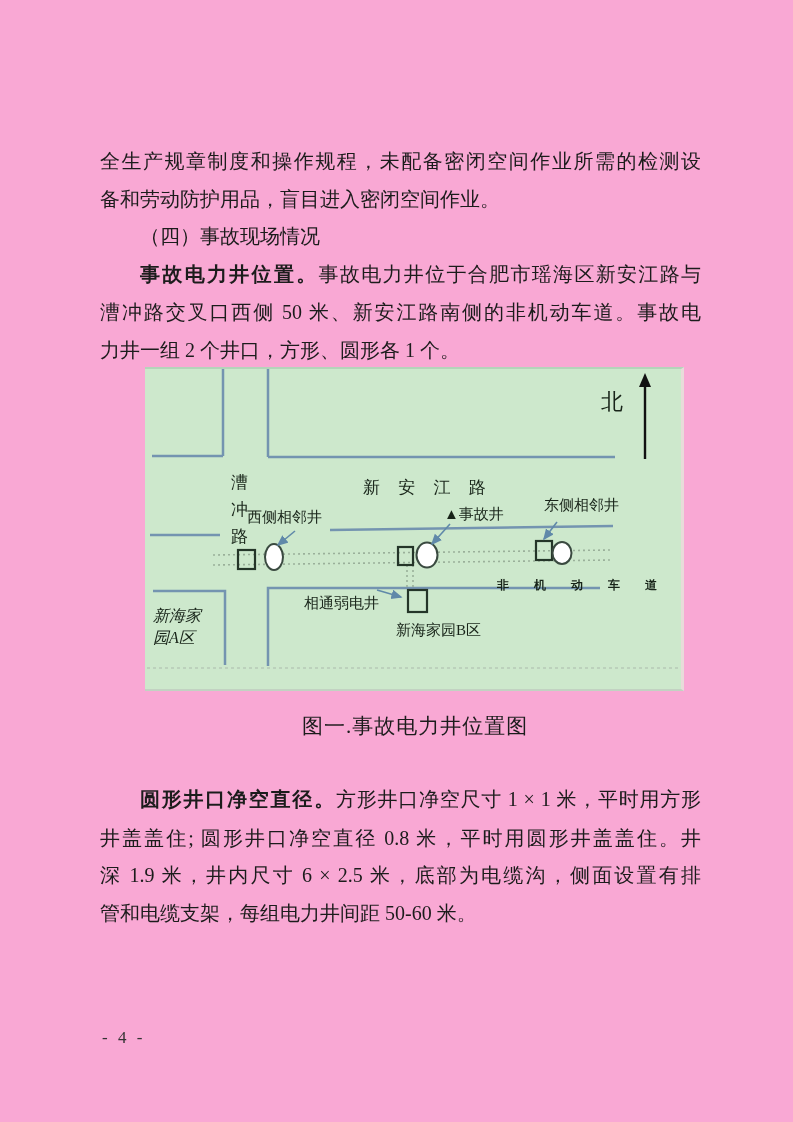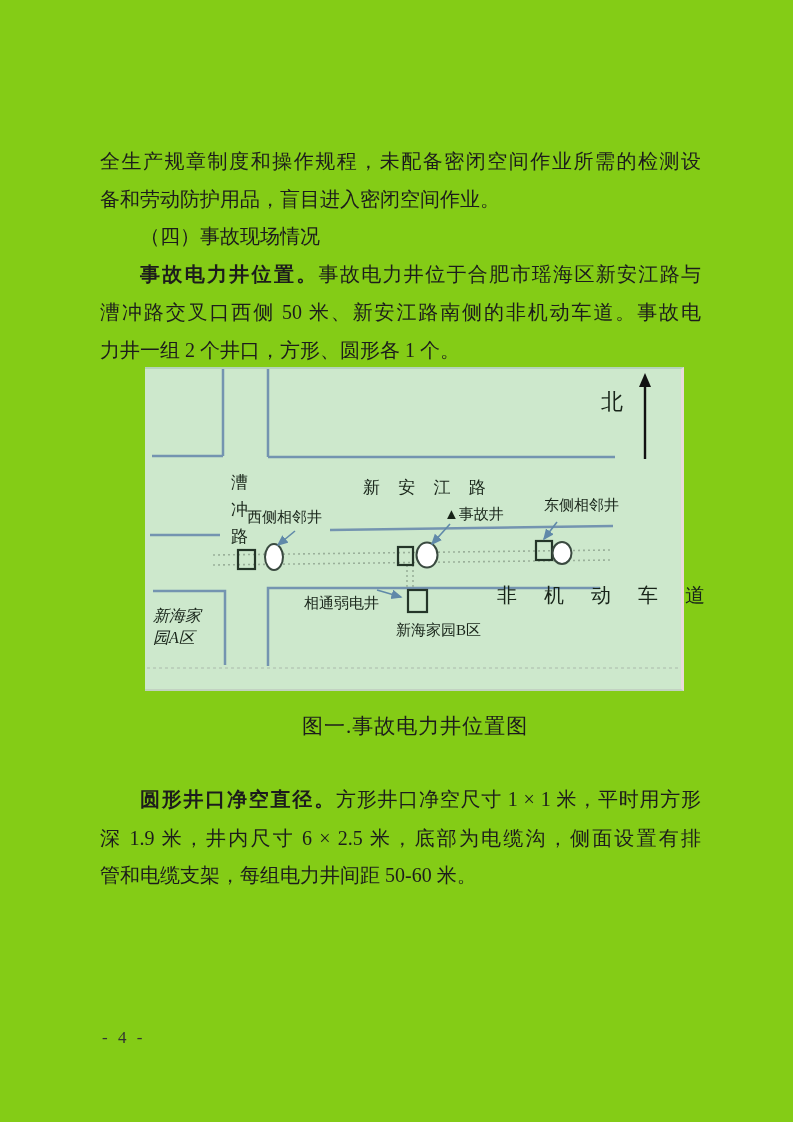--- a/index.html
+++ b/index.html
@@ -1,19 +1,19 @@
 <!DOCTYPE html>
 <html><head>
 <meta charset="utf-8">
 <style>
   html,body{margin:0;padding:0;background:#ffffff;}
   .page{
     position:relative;
     width:793px;height:1122px;
-    background:#84cc16;
+    background:#f9a8d4;
     font-family:"Liberation Serif", serif;
     color:#1e1e1e;
     overflow:hidden;
   }
   
   .textblock{
     position:absolute;
     left:100px;width:601px;
     font-size:20px;line-height:37.5px;
     color:#1c1c1c;
@@ -68,21 +68,21 @@
   .lbl-north{left:456px;top:24px;font-size:22px;}
   .lbl-caochong{
     left:86px;top:56px;
     width:22px;font-size:17px;line-height:27px;
     white-space:normal;word-break:break-all;margin-top:44px;
   }
   .lbl-xinanjiang{left:218px;top:110px;font-size:17px;letter-spacing:7px;}
   .lbl-west{left:102px;top:140px;}
   .lbl-accident{left:299px;top:137px;}
   .lbl-east{left:399px;top:128px;}
-  .lbl-lane{left:352px;top:218px;font-size:20px;letter-spacing:11px;}
+  .lbl-lane{left:352px;top:208px;font-size:12px;letter-spacing:11px;font-weight:bold;}
   .lbl-weak{left:159px;top:226px;}
   .lbl-xinhai-b{left:251px;top:253px;}
   .lbl-xinhai-a{left:8px;top:236px;line-height:22px;font-size:16px;white-space:normal;width:54px;font-style:italic;}
 </style>
 </head>
 <body>
 
 <div class="page">
 
   <div class="textblock tb1">
@@ -146,19 +146,20 @@
     <div class="maplabel lbl-lane">非 机 动 车 道</div>
     <div class="maplabel lbl-weak">相通弱电井</div>
     <div class="maplabel lbl-xinhai-a"><span>新海家</span><br><span>园A区</span></div>
     <div class="maplabel lbl-xinhai-b">新海家园B区</div>
   </div>
 
   <div class="caption">图一.事故电力井位置图</div>
 
   <div class="textblock tb2">
     <div class="just indent"><span class="lead">圆形井口净空直径。</span><span>方形井口净空尺寸 1 × 1 米，平时用方形</span></div>
+    <div class="just">井盖盖住; 圆形井口净空直径 0.8 米，平时用圆形井盖盖住。井</div>
     <div class="just">深 1.9 米，井内尺寸 6 × 2.5 米，底部为电缆沟，侧面设置有排</div>
     <div class="wrapline">管和电缆支架，每组电力井间距 50-60 米。</div>
   </div>
 
   <div class="page-number">- 4 -</div>
 
 </div>
 
 </body></html>

